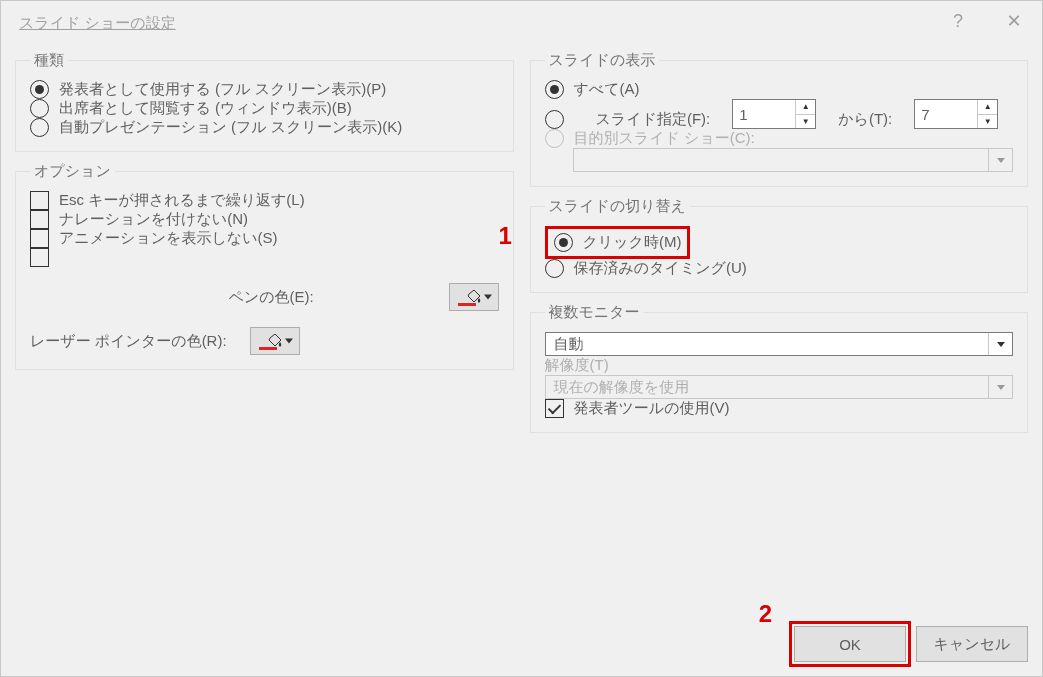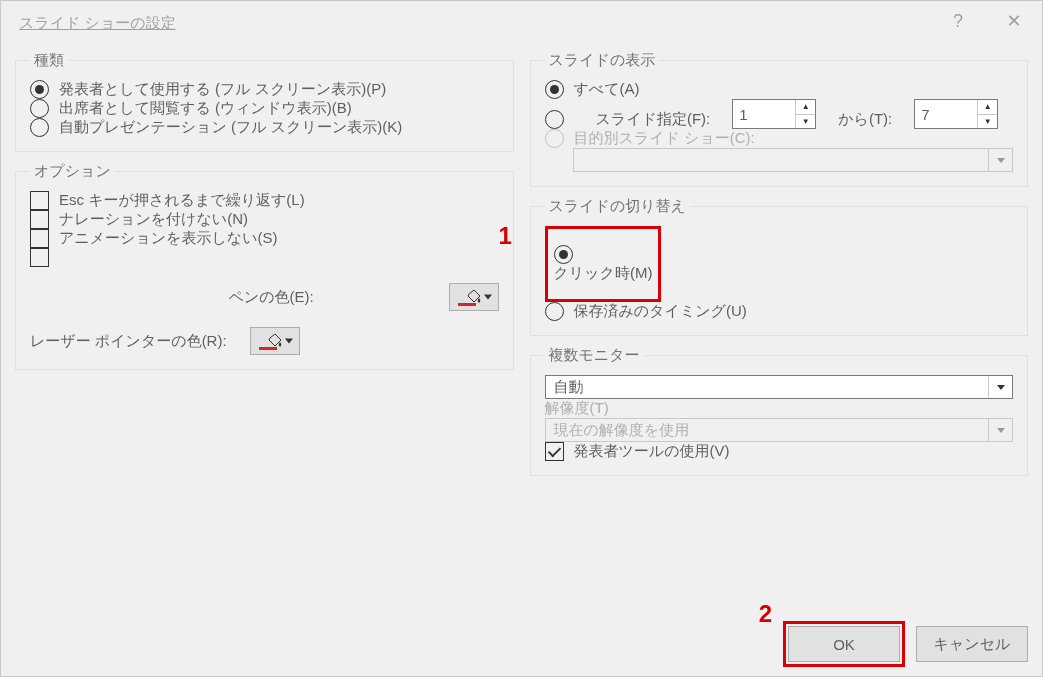--- a/index.html
+++ b/index.html
@@ -109,33 +109,33 @@
   .dropdown .dd-arrow {
     width: 24px; height: 100%; border-left: 1px solid #c8c8c8;
     display:flex; align-items:center; justify-content:center;
   }
   .dropdown .dd-arrow::after {
     content:""; width:0; height:0; border-left:4px solid transparent; border-right:4px solid transparent; border-top:5px solid #333;
   }
   .dropdown.disabled .dd-arrow::after { border-top-color:#999; }
   .highlight {
     border: 3px solid #d80000;
-    padding: 16px 6px;
-    display: inline-flex; align-items: flex-start; flex-direction: column;
+    padding: 4px 6px;
+    display: inline-flex; align-items: flex-end;
   }
   .annot-num {
     position: absolute;
     color: #d80000;
     font-weight: bold;
     font-size: 24px;
   }
   .buttons {
     position: absolute;
     right: 14px; bottom: 14px;
-    display: flex; gap: 16px;
+    display: flex; gap: 10px;
   }
   .btn {
     min-width: 112px; height: 36px;
     border: 1px solid #adadad;
     background: #e1e1e1;
     display: flex; align-items: center; justify-content: center;
     font-size: 15px;
     color: #5f5f5f;
   }
   .btn.highlighted { outline: 3px solid #d80000; outline-offset: 2px; }

